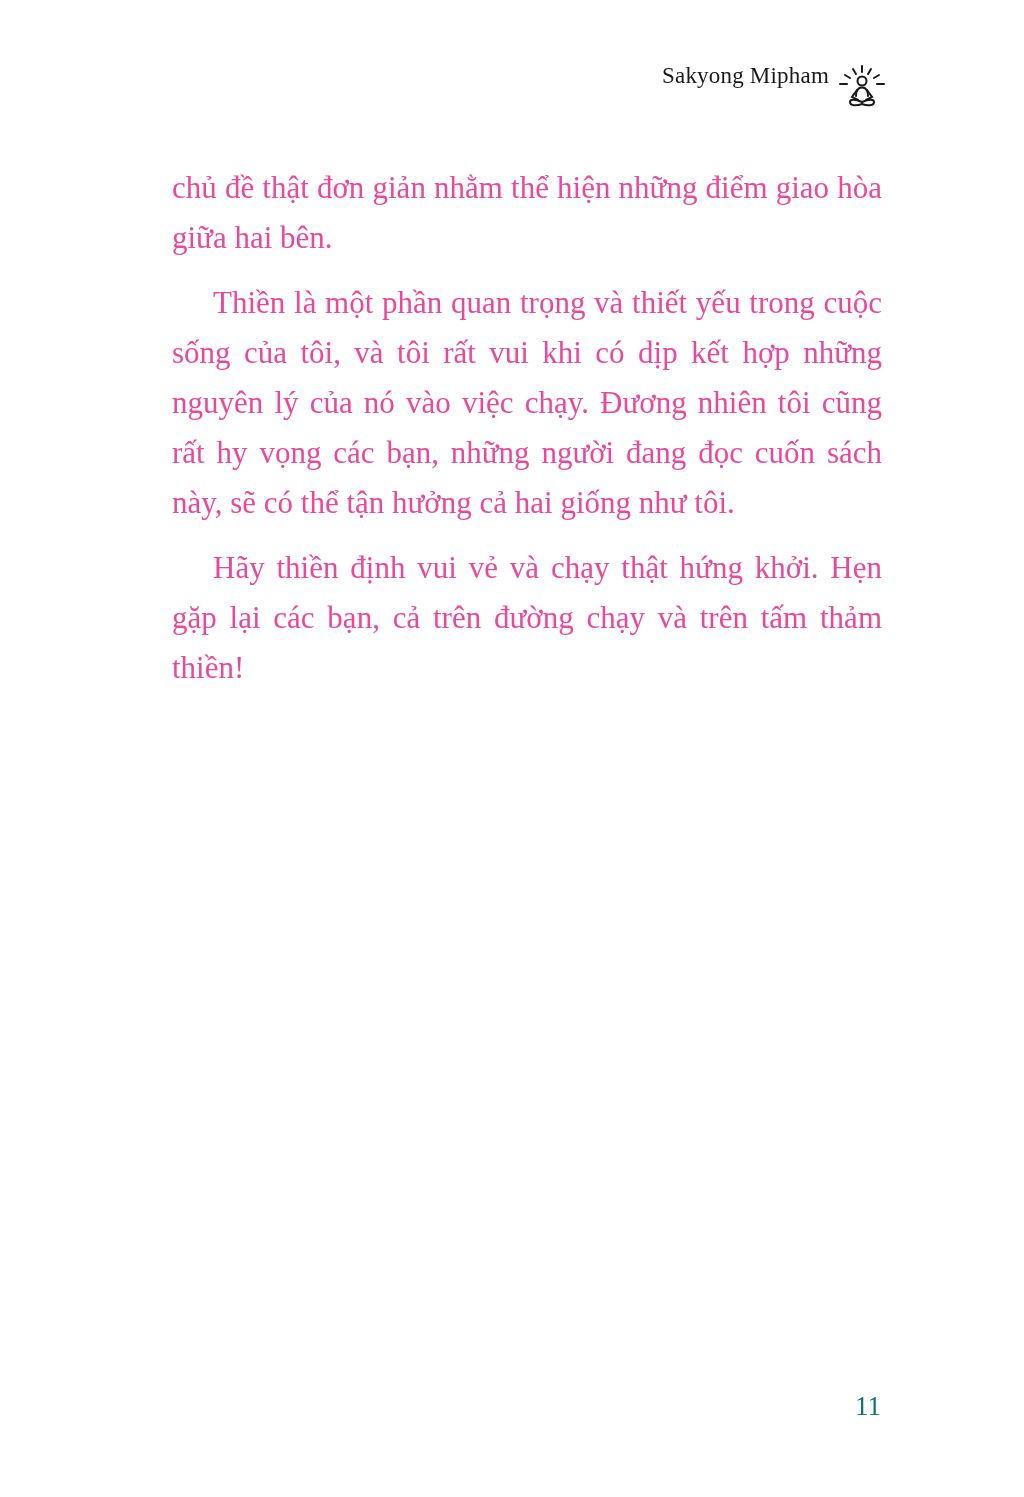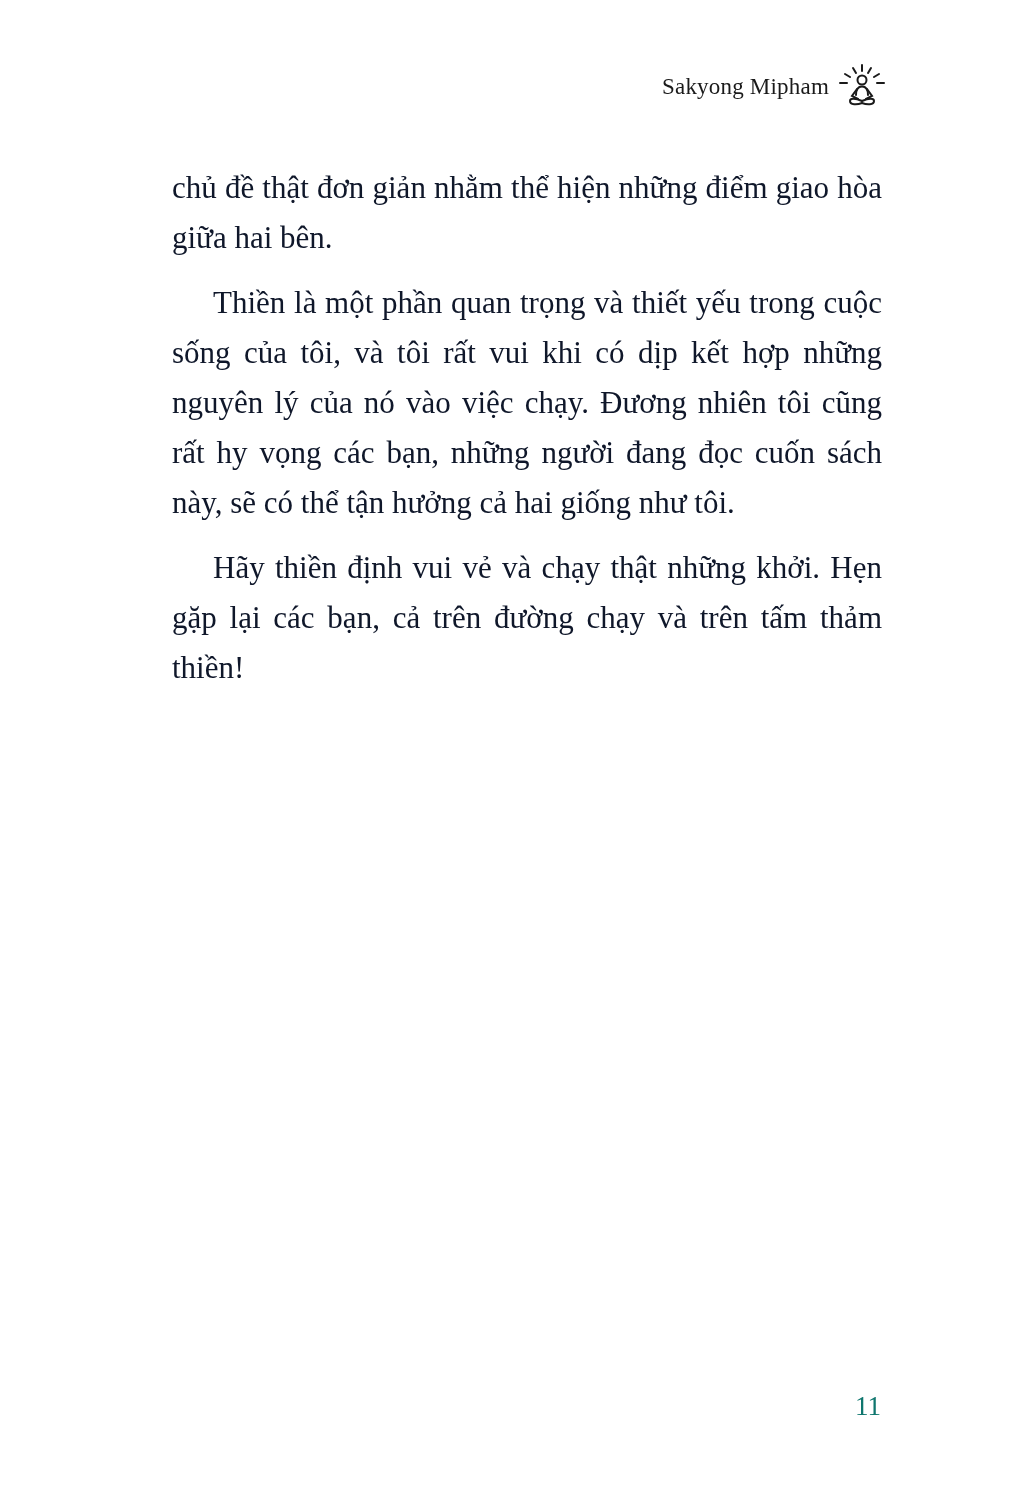--- a/index.html
+++ b/index.html
@@ -14,21 +14,21 @@
       overflow: hidden;
       color: #1a1a1a;
       font-family: "Liberation Serif", "DejaVu Serif", serif;
     }
     .running-header {
       position: absolute;
       top: 64px;
       right: 137px;
       height: 44px;
       display: flex;
-      align-items: center;
+      align-items: flex-start;
       gap: 8px;
     }
     .running-header .author {
       font-size: 23px;
       letter-spacing: 0.2px;
       color: #1a1a1a;
       line-height: 1;
     }
     .running-header .icon {
       width: 50px;
@@ -36,21 +36,21 @@
       display: block;
     }
     .body-text {
       position: absolute;
       left: 172px;
       top: 163px;
       width: 710px;
       font-size: 31px;
       line-height: 50px;
       text-align: justify;
-      color: #0f172a;
+      color: #ec4899;
     }
     .body-text p {
       margin: 0 0 15px 0;
     }
     .body-text p.indent {
       text-indent: 41px;
     }
     .body-text p.para2 {
     }
     .page-number {
@@ -86,16 +86,16 @@
       <path d="M30 26 L35 33 L29 36"></path>
 
       <path d="M13 38 C13 35 18 35 25 38 C32 35 37 35 37 38 C37 42 30 42 25 40 C20 42 13 42 13 38 Z"></path>
     </g>
   </svg>
 </div>
 
 <div class="body-text">
   <p>chủ đề thật đơn giản nhằm thể hiện những điểm giao hòa giữa hai bên.</p>
   <p class="indent para2">Thiền là một phần quan trọng và thiết yếu trong cuộc sống của tôi, và tôi rất vui khi có dịp kết hợp những nguyên lý của nó vào việc chạy. Đương nhiên tôi cũng rất hy vọng các bạn, những người đang đọc cuốn sách này, sẽ có thể tận hưởng cả hai giống như tôi.</p>
-  <p class="indent">Hãy thiền định vui vẻ và chạy thật những khởi. Hẹn gặp lại các bạn, cả trên đường chạy và trên tấm thảm thiền!</p>
+  <p class="indent">Hãy thiền định vui vẻ và chạy thật hứng khởi. Hẹn gặp lại các bạn, cả trên đường chạy và trên tấm thảm thiền!</p>
 </div>
 
 <div class="page-number">11</div>
 
 </body></html>

